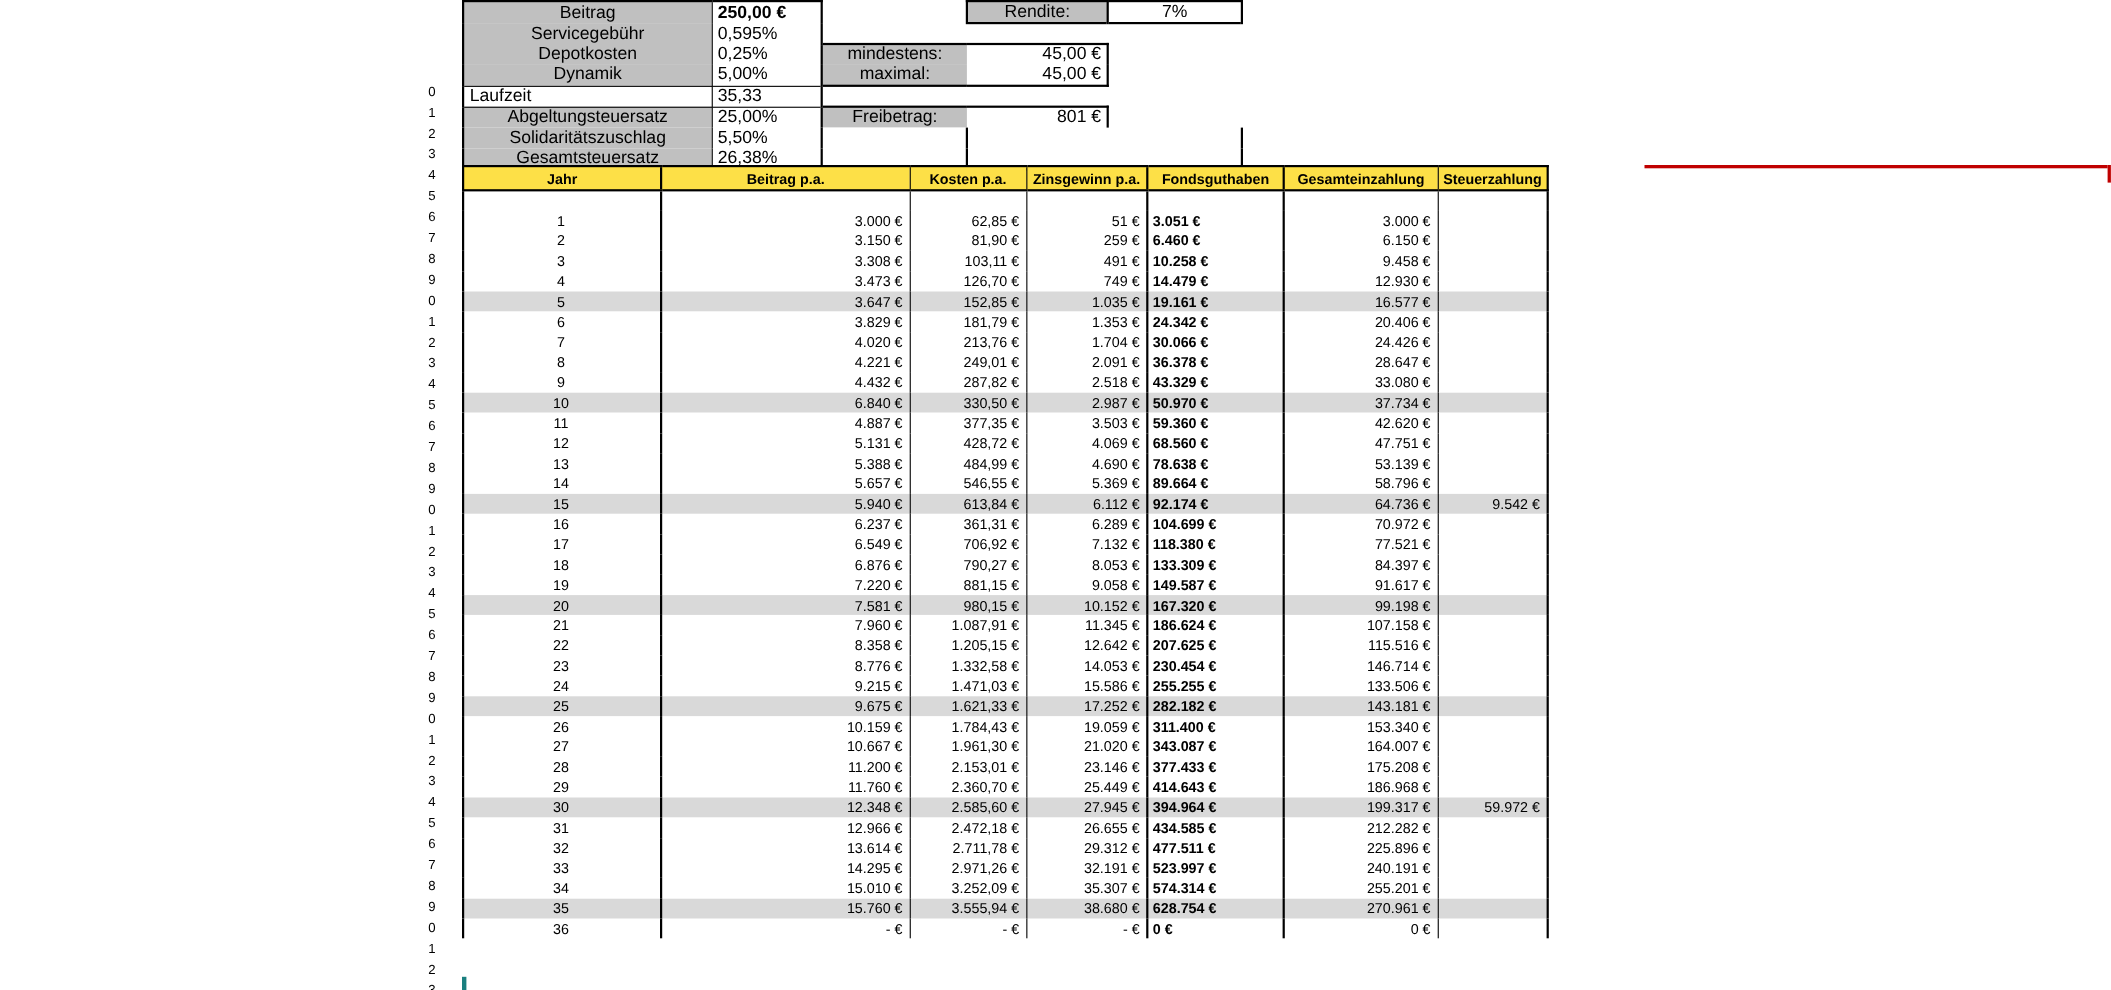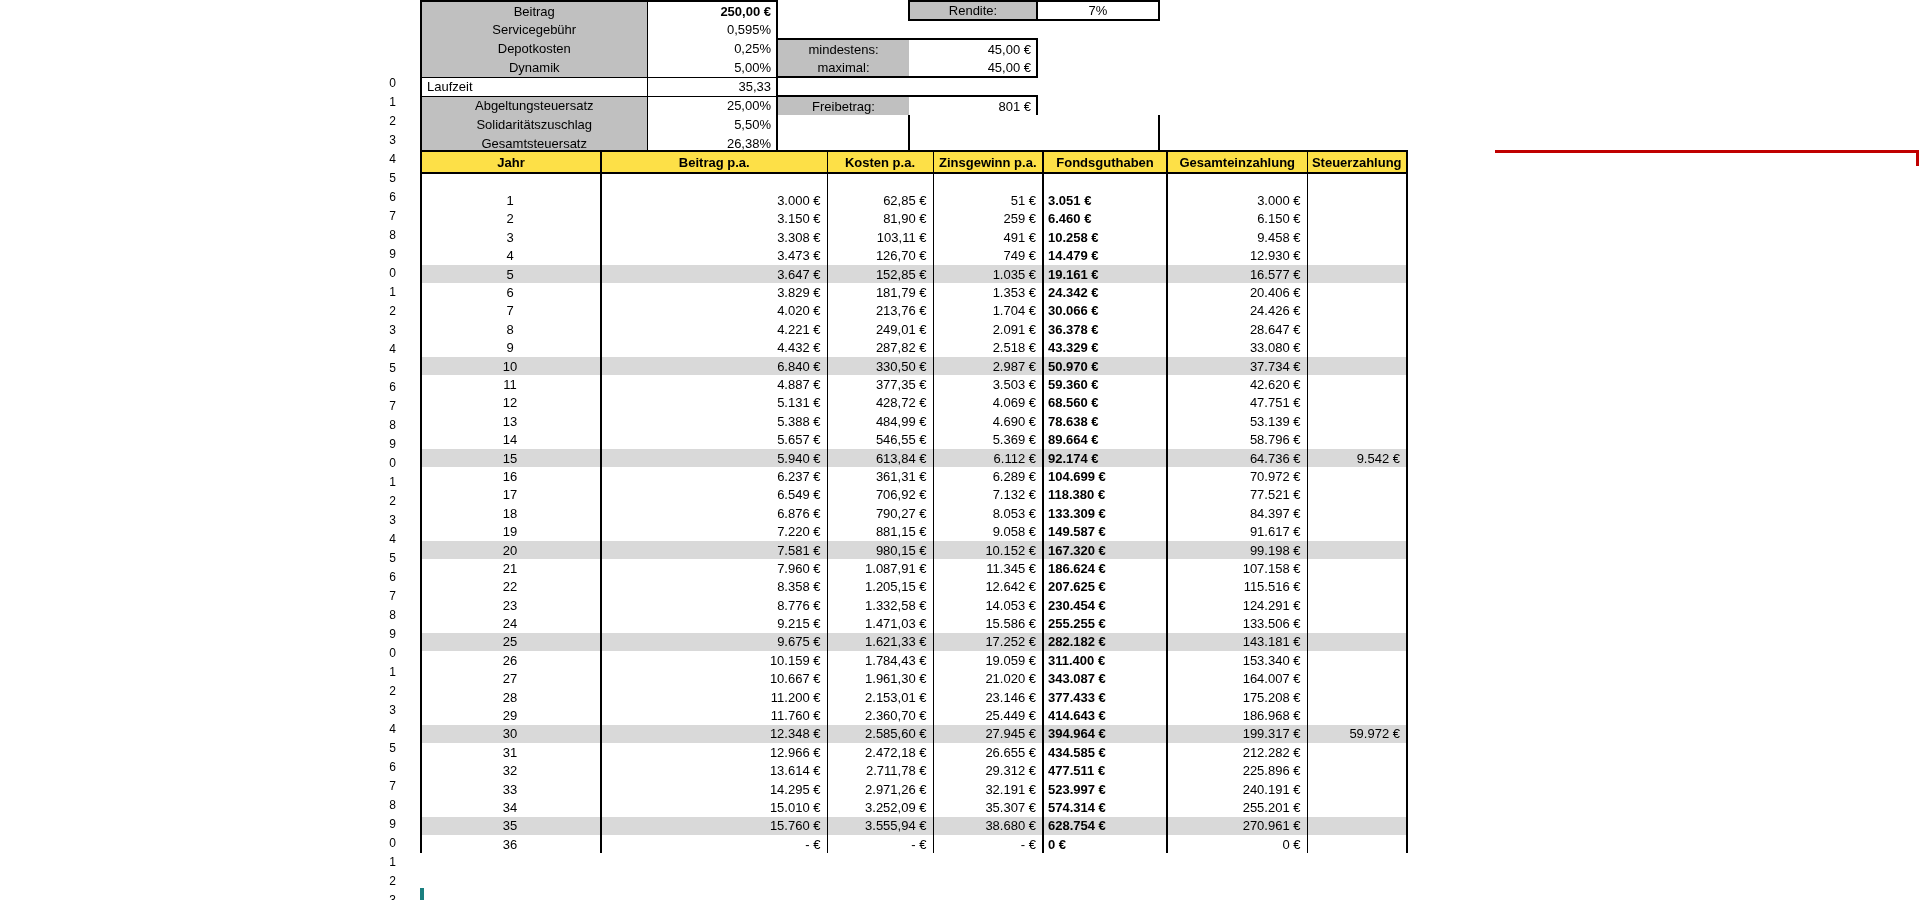--- a/index.html
+++ b/index.html
@@ -29,21 +29,21 @@
     box-sizing: border-box;
     white-space: nowrap;
     overflow: hidden;
   }
   
   .param-table {
     position: absolute;
     left: 420px;
     top: 0px;
     border-collapse: collapse;
-    font-size: 13px;
+    font-size: 16px;
   }
   .param-table td {
     height: 19px;
     padding: 0 5px;
     white-space: nowrap;
     box-sizing: border-box;
   }
   .lbl {
     background: #c0c0c0;
     width: 226px;
@@ -51,22 +51,22 @@
     border-left: 2px solid #000;
     border-right: 1px solid #000;
   }
   .lbl-plain {
     width: 226px;
     text-align: left;
     border-left: 2px solid #000;
     border-right: 1px solid #000;
   }
   .val {
-    width: 130px;
-    text-align: right;
+    width: 100px;
+    text-align: left;
     border-right: 2px solid #000;
     font-weight: normal;
   }
   .val.bold { font-weight: bold; }
   .gap {
     width: 132px;
     border: none;
     background: #fff;
   }
   .lbl2 {
@@ -437,21 +437,21 @@
           <td class="c-fonds">207.625 €</td>
           <td class="c-gesamt">115.516 €</td>
           <td class="c-steuer"></td>
         </tr>
         <tr>
           <td class="c-jahr">23</td>
           <td class="c-beitrag">8.776 €</td>
           <td class="c-kosten">1.332,58 €</td>
           <td class="c-zins">14.053 €</td>
           <td class="c-fonds">230.454 €</td>
-          <td class="c-gesamt">124.291 €</td>
+          <td class="c-gesamt">146.714 €</td>
           <td class="c-steuer"></td>
         </tr>
         <tr>
           <td class="c-jahr">24</td>
           <td class="c-beitrag">9.215 €</td>
           <td class="c-kosten">1.471,03 €</td>
           <td class="c-zins">15.586 €</td>
           <td class="c-fonds">255.255 €</td>
           <td class="c-gesamt">133.506 €</td>
           <td class="c-steuer"></td>

